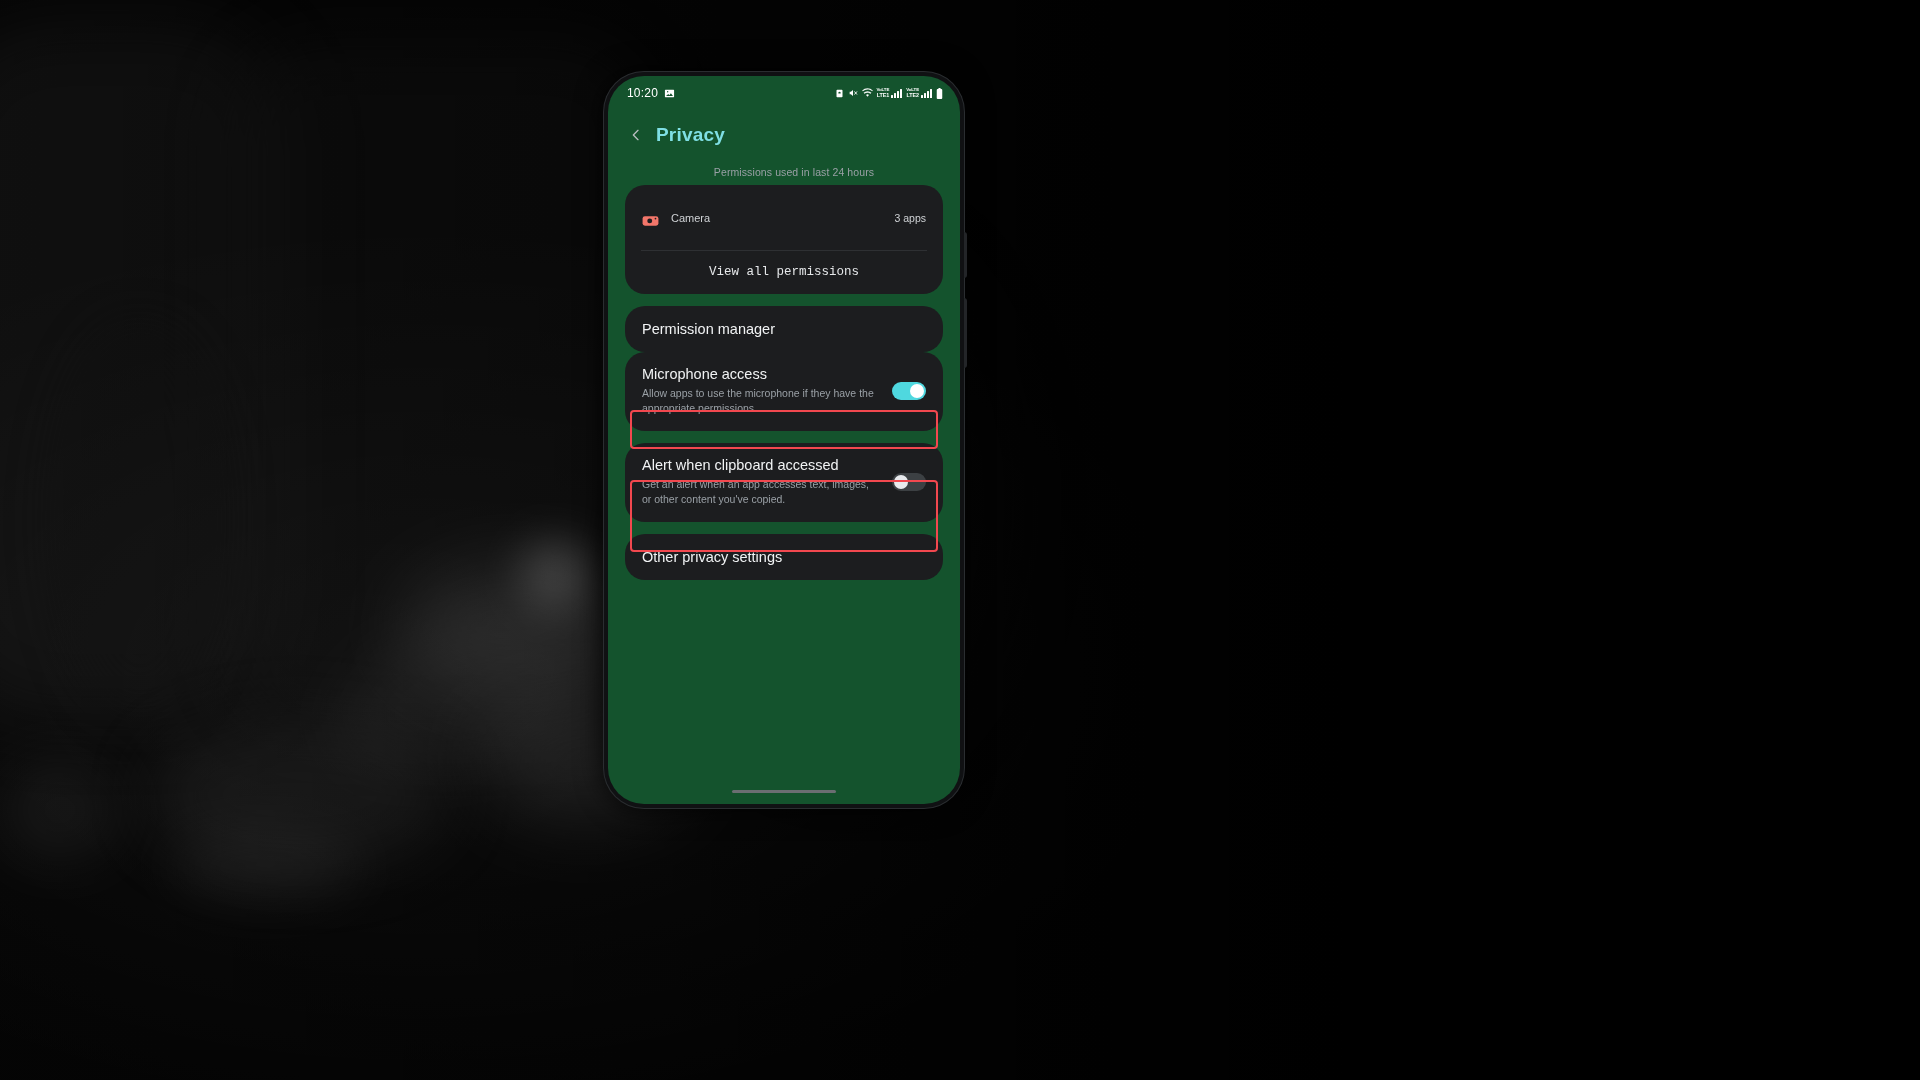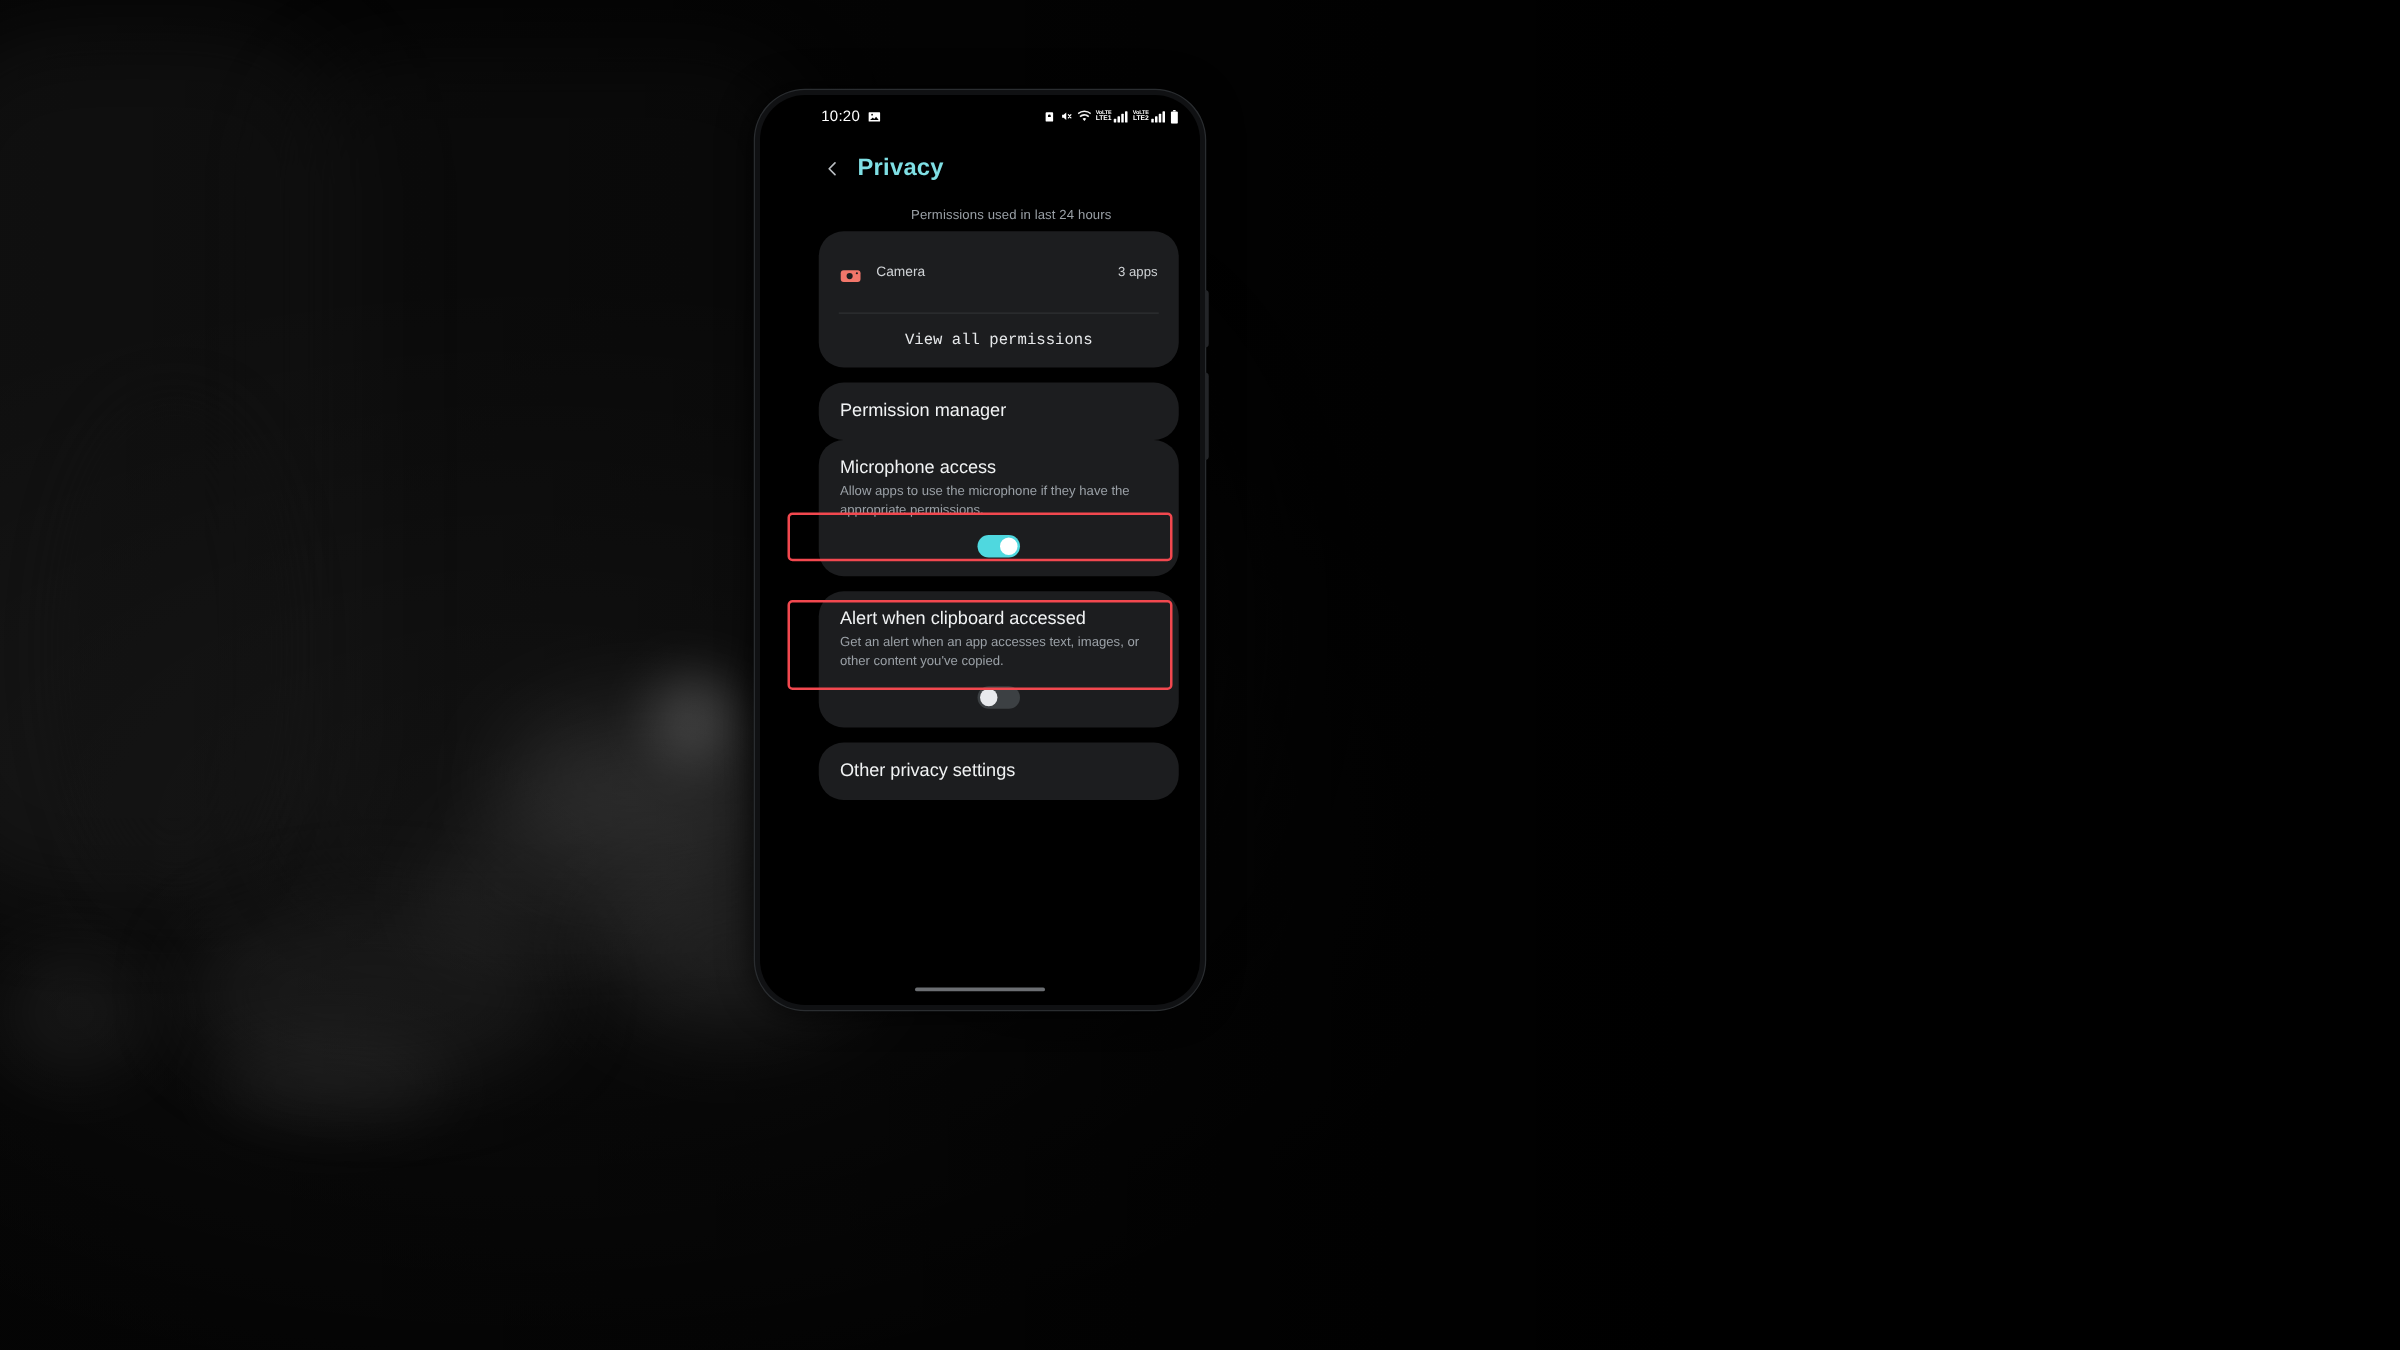--- a/index.html
+++ b/index.html
@@ -54,26 +54,25 @@
   #phone::after{
     content:""; position:absolute; right:-3px; top:160px;
     width:3px; height:46px; background:#232528; border-radius:0 3px 3px 0;
   }
   #phone::before{
     content:""; position:absolute; right:-3px; top:226px;
     width:3px; height:70px; background:#232528; border-radius:0 3px 3px 0;
   }
   #screen {
     width:100%; height:100%;
-    background:#000000;
+    background:#14532d;
     border-radius:36px;
     overflow:hidden;
     position:relative;
     color:#fff;
-    padding-left:30px;
   }
 
   
   #statusbar {
     height:34px; display:flex; align-items:center;
     justify-content:space-between;
     padding:0 17px 0 19px;
     font-size:11.5px; color:#fff;
   }
   .sb-left { display:flex; align-items:center; gap:6px; }
@@ -130,21 +129,20 @@
   
   .srow {
     margin:12px 17px 0; background:#1c1d1f; border-radius:20px;
     padding:15px 17px; position:relative;
   }
   .srow-title { font-size:14.5px; color:#f1f3f4; }
   .trow {
     margin:0 17px; background:#1c1d1f; border-radius:20px;
     padding:14px 17px 15px; display:flex; align-items:center; gap:12px;
     position:relative;
-    flex-direction:column;
   }
   .trow-text { flex:1 1 auto; }
   .trow-title { font-size:14.5px; color:#f1f3f4; margin-bottom:4px; }
   .trow-desc { font-size:10.5px; color:#9aa0a6; line-height:1.42; }
 
   
   .toggle { width:34px; height:18px; border-radius:9px; position:relative; flex:0 0 auto; }
   .toggle .knob { position:absolute; top:2px; width:14px; height:14px; border-radius:50%; background:#fff; }
   .toggle.on { background:#4fd8df; }
   .toggle.on .knob { right:2px; }

